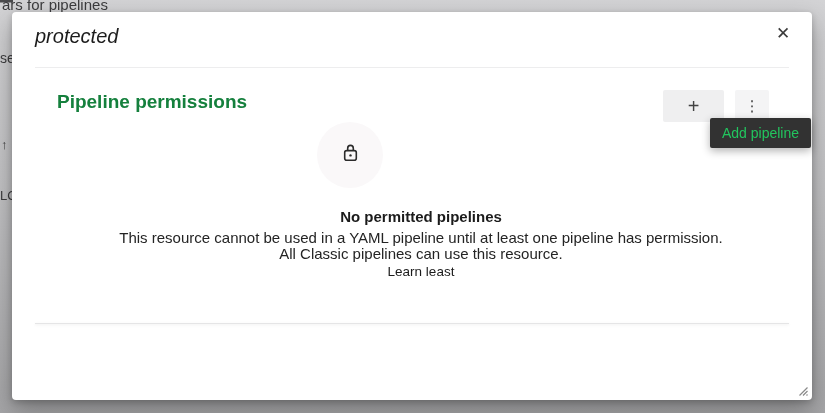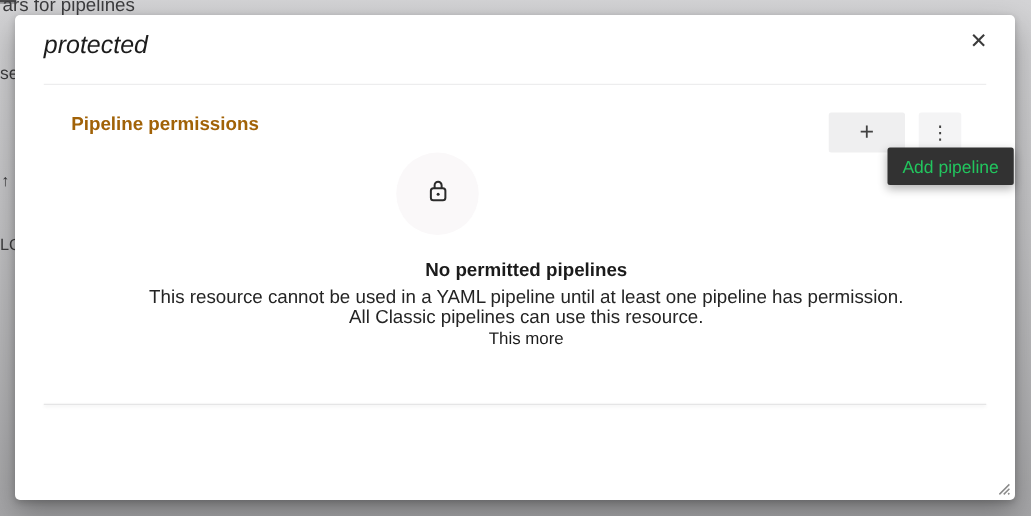--- a/index.html
+++ b/index.html
@@ -30,21 +30,21 @@
   .close-btn{
     position:absolute;right:16px;top:8px;width:26px;height:26px;
     display:flex;align-items:center;justify-content:center;
     font-size:17px;color:#3b3b3b;cursor:pointer;user-select:none;
   }
   .header-divider{
     position:absolute;left:23px;right:23px;top:55px;height:1px;background:#ededee;
   }
   .section-heading{
     position:absolute;left:45px;top:79px;
-    font-size:15px;font-weight:700;color:#a16207;
+    font-size:19px;font-weight:700;color:#15803d;
   }
   .add-btn{
     position:absolute;left:651px;top:78px;width:61px;height:32px;
     background:#efeff0;border:none;border-radius:2px;
     display:flex;align-items:center;justify-content:center;
     font-size:20px;font-weight:300;color:#424242;cursor:pointer;padding:0;
   }
   .more-btn{
     position:absolute;left:723px;top:78px;width:34px;height:32px;
     background:#f4f4f5;border:none;border-radius:2px;
@@ -116,21 +116,21 @@
         <path d="M5.2 7.6 V5.2 a2.8 2.8 0 0 1 5.6 0 V7.6" fill="none" stroke="#2b2b2b" stroke-width="1.6"></path>
         <circle cx="8" cy="12.4" r="1.2" fill="#2b2b2b"></circle>
       </svg>
     </span>
   </div>
 
   <div class="empty-text">
     <div class="empty-title">No permitted pipelines</div>
     <div class="empty-line">This resource cannot be used in a YAML pipeline until at least one pipeline has permission.</div>
     <div class="empty-line">All Classic pipelines can use this resource.</div>
-    <div><span class="learn-more">This more</span></div>
+    <div><span class="learn-more">Learn least</span></div>
   </div>
 
   <div class="card-bottom-divider"></div>
 
   <div class="resize-handle">
     <svg width="14" height="14" viewBox="0 0 14 14" aria-hidden="true">
       <path d="M12.5 4.5 L4.5 12.5 M12.5 8 L8 12.5 M12.5 11.5 L11.5 12.5" stroke="#8a8a8a" stroke-width="1.2" fill="none"></path>
     </svg>
   </div>
 

